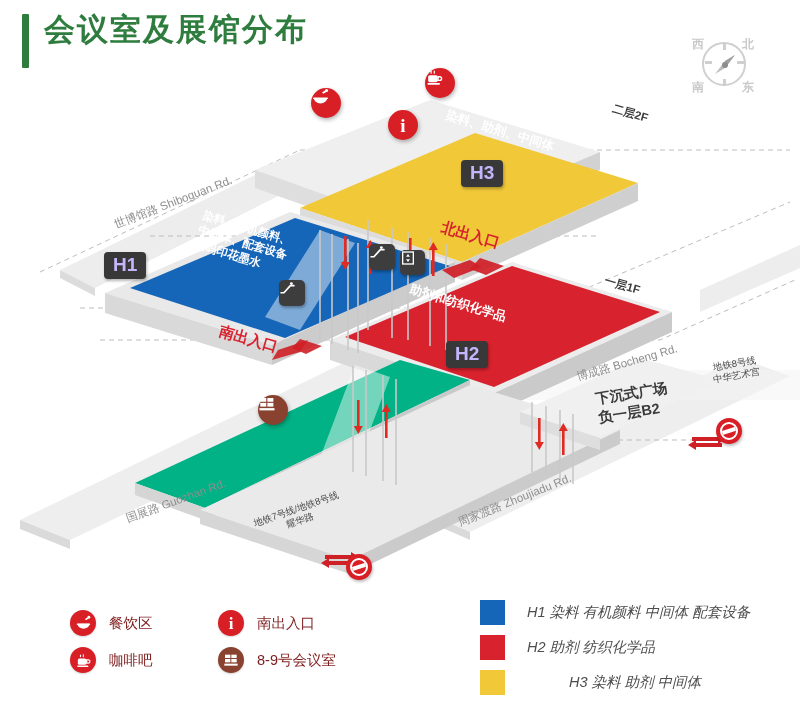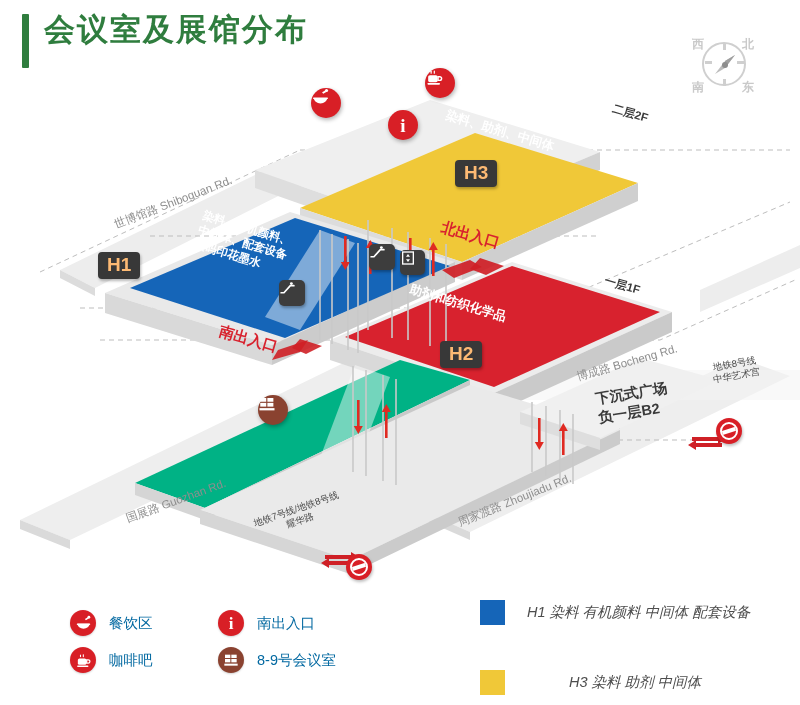--- a/index.html
+++ b/index.html
@@ -26,23 +26,24 @@
   .cn-s{left:-2px;top:45px;} .cn-e{left:48px;top:45px;}
 
   
   #map{position:absolute;left:0;top:40px;width:800px;height:560px;}
   #map svg{position:absolute;left:0;top:0;}
 
   
   .mtxt{position:absolute;white-space:nowrap;transform-origin:0 0;pointer-events:none;}
   .hall-txt{color:#ffffff;font-weight:bold;font-size:11.5px;line-height:15px;}
   .hall-tag{
-    position:absolute;background:#383838;color:#fdba74;font-weight:bold;
+    position:absolute;background:#383838;color:#c4b5fd;font-weight:bold;
     font-size:19px;padding:2px 9px 3px 9px;border-radius:4px;
     box-shadow:1px 2px 3px rgba(0,0,0,.28);
+    margin-left:6px;
   }
   .floor-lab{position:absolute;font-size:11.5px;font-weight:bold;color:#3a3a3a;white-space:nowrap;}
   .road-lab{position:absolute;font-size:11.5px;color:#8e8e8e;white-space:nowrap;transform-origin:0 0;}
   .exit-lab{position:absolute;font-size:15px;font-weight:bold;color:#d8222e;white-space:nowrap;transform-origin:0 0;}
   .plaza-lab{position:absolute;font-size:14.5px;font-weight:bold;color:#3a3a3a;white-space:nowrap;transform-origin:0 0;line-height:19px;}
   .metro-lab{position:absolute;font-size:9.5px;color:#4a4a4a;white-space:nowrap;text-align:center;line-height:12px;transform-origin:0 0;}
 
   
   .marker{
     position:absolute;width:30px;height:30px;border-radius:50%;
@@ -66,21 +67,21 @@
   }
 
   
   .legend{position:absolute;left:0;top:592px;width:800px;height:110px;}
   .lg-item{position:absolute;display:flex;align-items:center;}
   .lg-ico{width:26px;height:26px;border-radius:50%;background:#d81f26;
     display:flex;align-items:center;justify-content:center;flex:none;
     box-shadow:0 1px 2px rgba(0,0,0,.18);}
   .lg-ico.brown{background:#8a4230;}
   .lg-ico .ibold{color:#fff;font-weight:bold;font-size:17px;font-family:"Liberation Serif",serif;line-height:1;}
-  .lg-txt{margin-left:13px;font-size:14.5px;color:#0369a1;white-space:nowrap;}
+  .lg-txt{margin-left:13px;font-size:14.5px;color:#7f1d1d;white-space:nowrap;}
 
   .sw-item{position:absolute;display:flex;align-items:center;}
   .sw-box{width:25px;height:25px;flex:none;}
   .sw-txt{margin-left:22px;font-size:14.5px;color:#4d4d4d;white-space:nowrap;font-style:italic;}
 </style>
 </head>
 <body>
 
 <div id="root">
 
@@ -418,20 +419,24 @@
           <rect x="2" y="17.5" width="20" height="3" fill="#fff"></rect>
         </svg>
       </span>
       <span class="lg-txt">8-9号会议室</span>
     </div>
 
     <div class="sw-item" style="left:480px;top:8px;">
       <span class="sw-box" style="background:#1565b8;"></span>
       <span class="sw-txt">H1 染料 有机颜料  中间体 配套设备</span>
     </div>
+    <div class="sw-item" style="left:480px;top:43px;">
+      <span class="sw-box" style="background:#d8222e;"></span>
+      <span class="sw-txt">H2 助剂 纺织化学品</span>
+    </div>
     <div class="sw-item" style="left:480px;top:78px;gap:42px;">
       <span class="sw-box" style="background:#f0c838;"></span>
       <span class="sw-txt">H3 染料 助剂 中间体</span>
     </div>
 
   </div>
 
 </div>
 
 </body></html>

